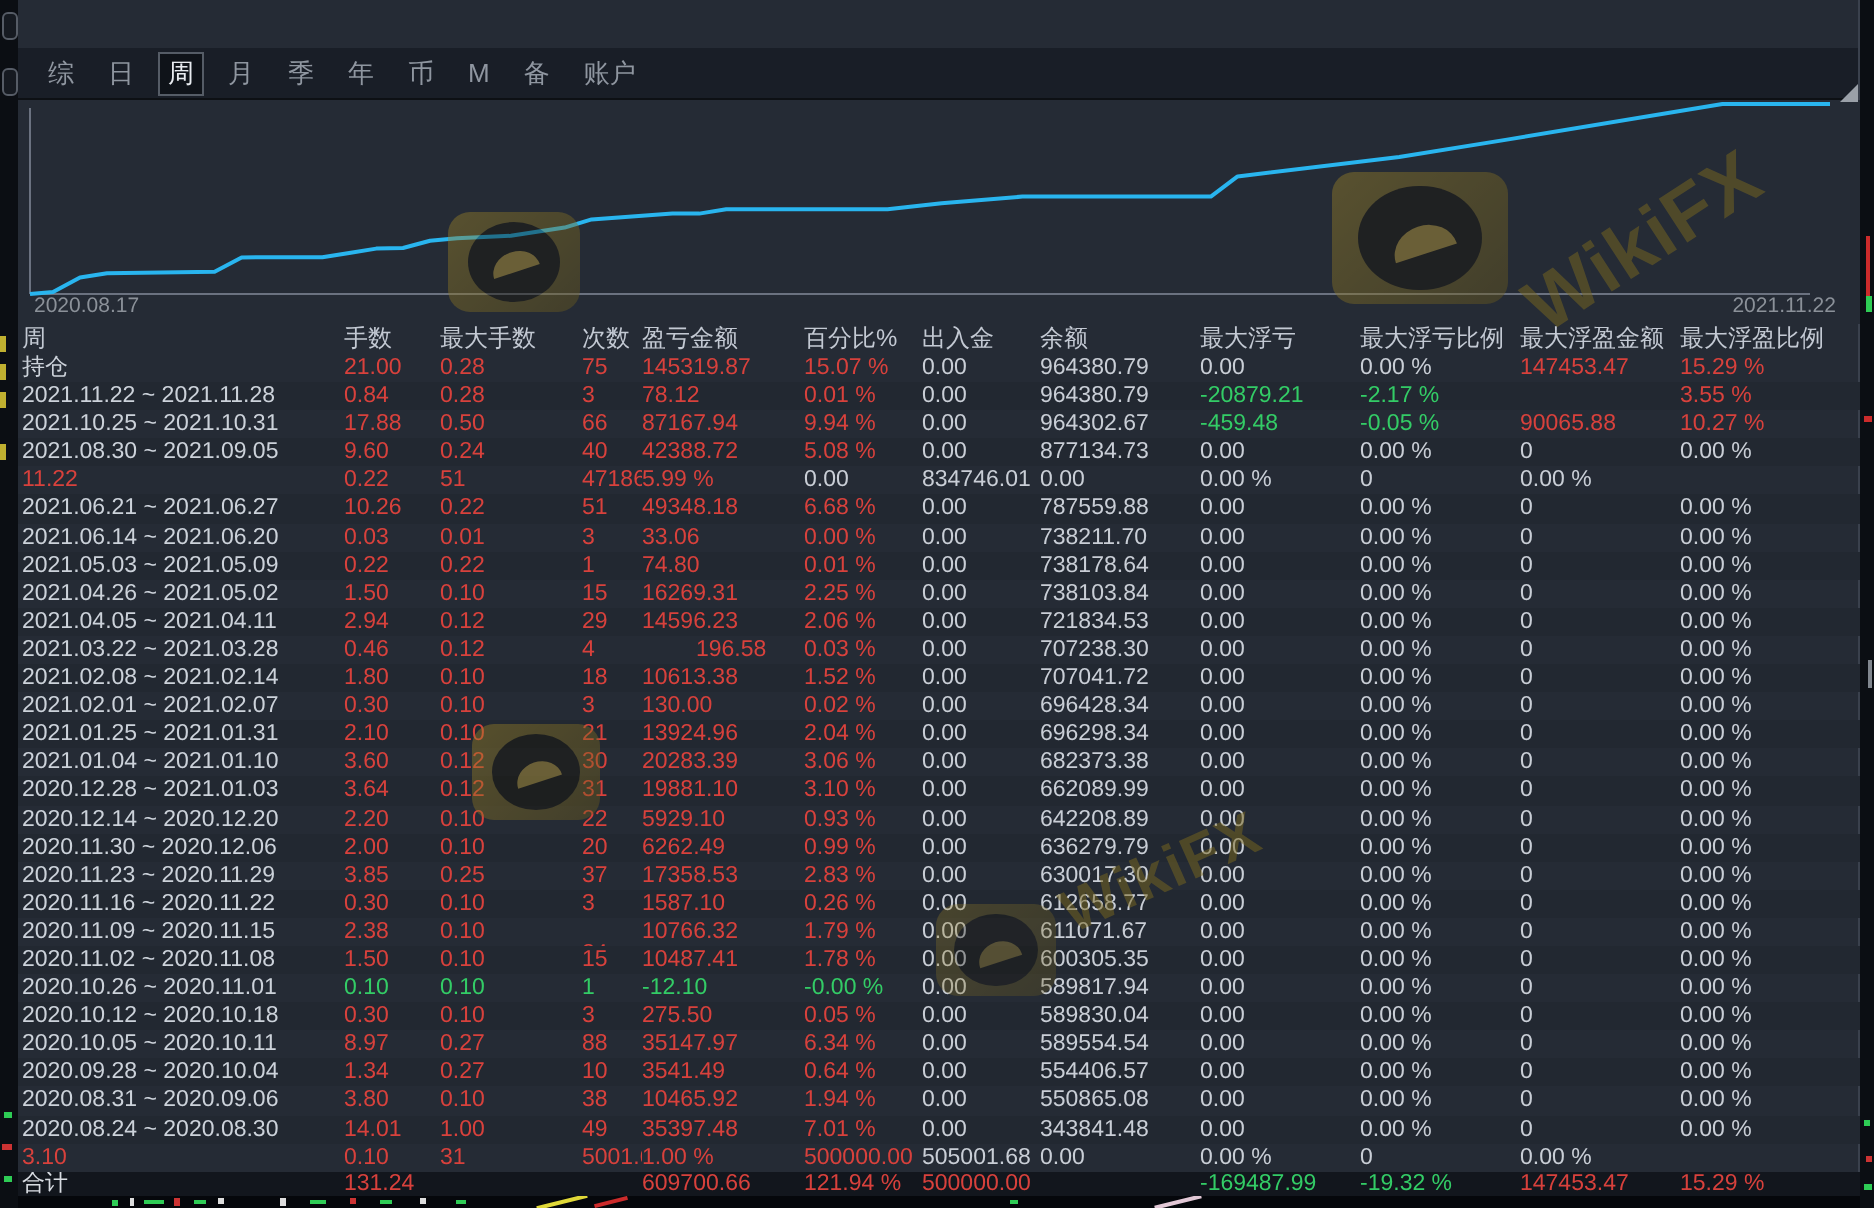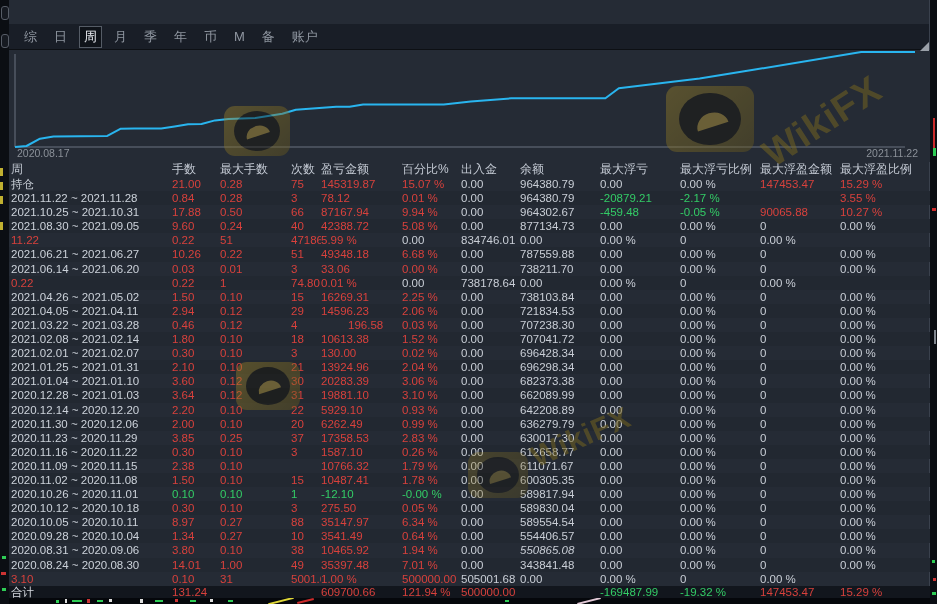--- a/index.html
+++ b/index.html
@@ -210,20 +210,21 @@
             <span class="cell c4" style="color: rgb(216, 65, 60);">33.06</span>
             <span class="cell c5" style="color: rgb(216, 65, 60);">0.00 %</span>
             <span class="cell c6" style="color: rgb(201, 206, 214);">0.00</span>
             <span class="cell c7" style="color: rgb(201, 206, 214);">738211.70</span>
             <span class="cell c8" style="color: rgb(201, 206, 214);">0.00</span>
             <span class="cell c9" style="color: rgb(201, 206, 214);">0.00 %</span>
             <span class="cell c10" style="color: rgb(201, 206, 214);">0</span>
             <span class="cell c11" style="color: rgb(201, 206, 214);">0.00 %</span>
           </div>
           <div class="trow data">
+            <span class="cell c0" style="color: rgb(204, 210, 218);">2021.05.03 ~ 2021.05.09</span>
             <span class="cell c1" style="color: rgb(216, 65, 60);">0.22</span>
             <span class="cell c2" style="color: rgb(216, 65, 60);">0.22</span>
             <span class="cell c3" style="color: rgb(216, 65, 60);">1</span>
             <span class="cell c4" style="color: rgb(216, 65, 60);">74.80</span>
             <span class="cell c5" style="color: rgb(216, 65, 60);">0.01 %</span>
             <span class="cell c6" style="color: rgb(201, 206, 214);">0.00</span>
             <span class="cell c7" style="color: rgb(201, 206, 214);">738178.64</span>
             <span class="cell c8" style="color: rgb(201, 206, 214);">0.00</span>
             <span class="cell c9" style="color: rgb(201, 206, 214);">0.00 %</span>
             <span class="cell c10" style="color: rgb(201, 206, 214);">0</span>
@@ -482,21 +483,21 @@
             <span class="cell c11" style="color: rgb(201, 206, 214);">0.00 %</span>
           </div>
           <div class="trow data">
             <span class="cell c0" style="color: rgb(204, 210, 218);">2020.08.31 ~ 2020.09.06</span>
             <span class="cell c1" style="color: rgb(216, 65, 60);">3.80</span>
             <span class="cell c2" style="color: rgb(216, 65, 60);">0.10</span>
             <span class="cell c3" style="color: rgb(216, 65, 60);">38</span>
             <span class="cell c4" style="color: rgb(216, 65, 60);">10465.92</span>
             <span class="cell c5" style="color: rgb(216, 65, 60);">1.94 %</span>
             <span class="cell c6" style="color: rgb(201, 206, 214);">0.00</span>
-            <span class="cell c7" style="color: rgb(201, 206, 214); font-style: italic;">550865.08</span>
+            <span class="cell c7" style="color: rgb(201, 206, 214);">550865.08</span>
             <span class="cell c8" style="color: rgb(201, 206, 214);">0.00</span>
             <span class="cell c9" style="color: rgb(201, 206, 214);">0.00 %</span>
             <span class="cell c10" style="color: rgb(201, 206, 214);">0</span>
             <span class="cell c11" style="color: rgb(201, 206, 214);">0.00 %</span>
           </div>
           <div class="trow data">
             <span class="cell c0" style="color: rgb(204, 210, 218);">2020.08.24 ~ 2020.08.30</span>
             <span class="cell c1" style="color: rgb(216, 65, 60);">14.01</span>
             <span class="cell c2" style="color: rgb(216, 65, 60);">1.00</span>
             <span class="cell c3" style="color: rgb(216, 65, 60);">49</span>

